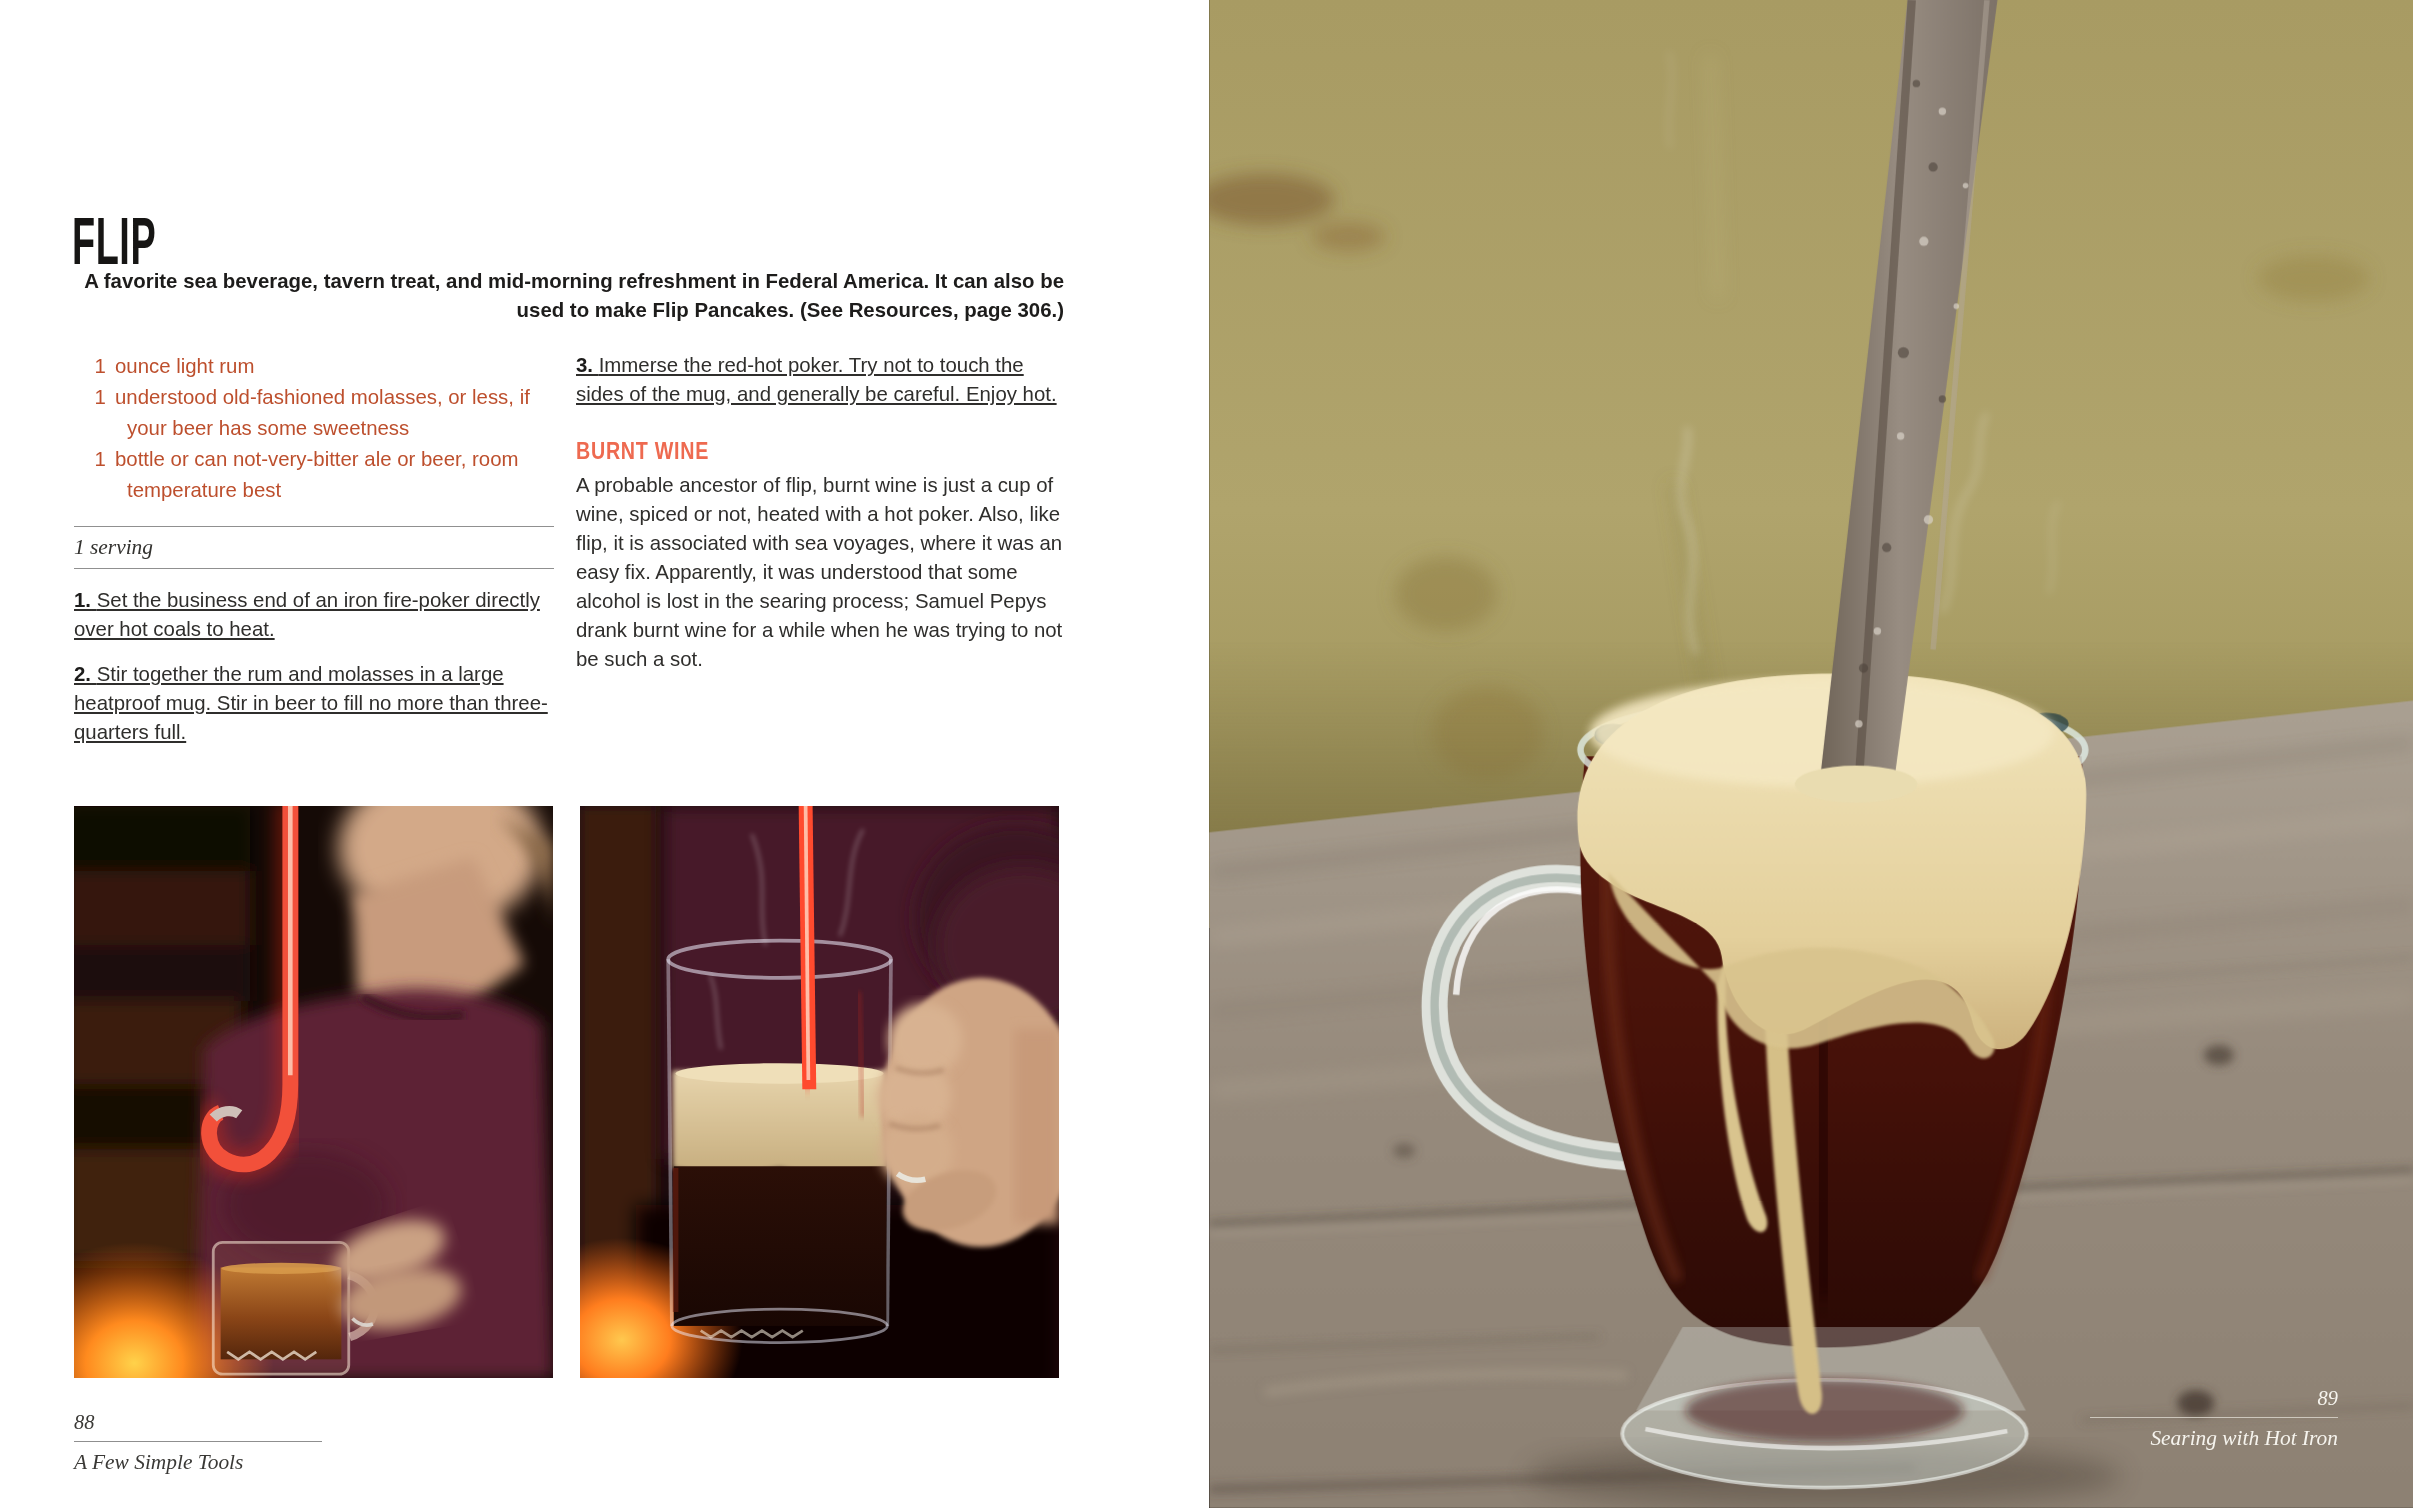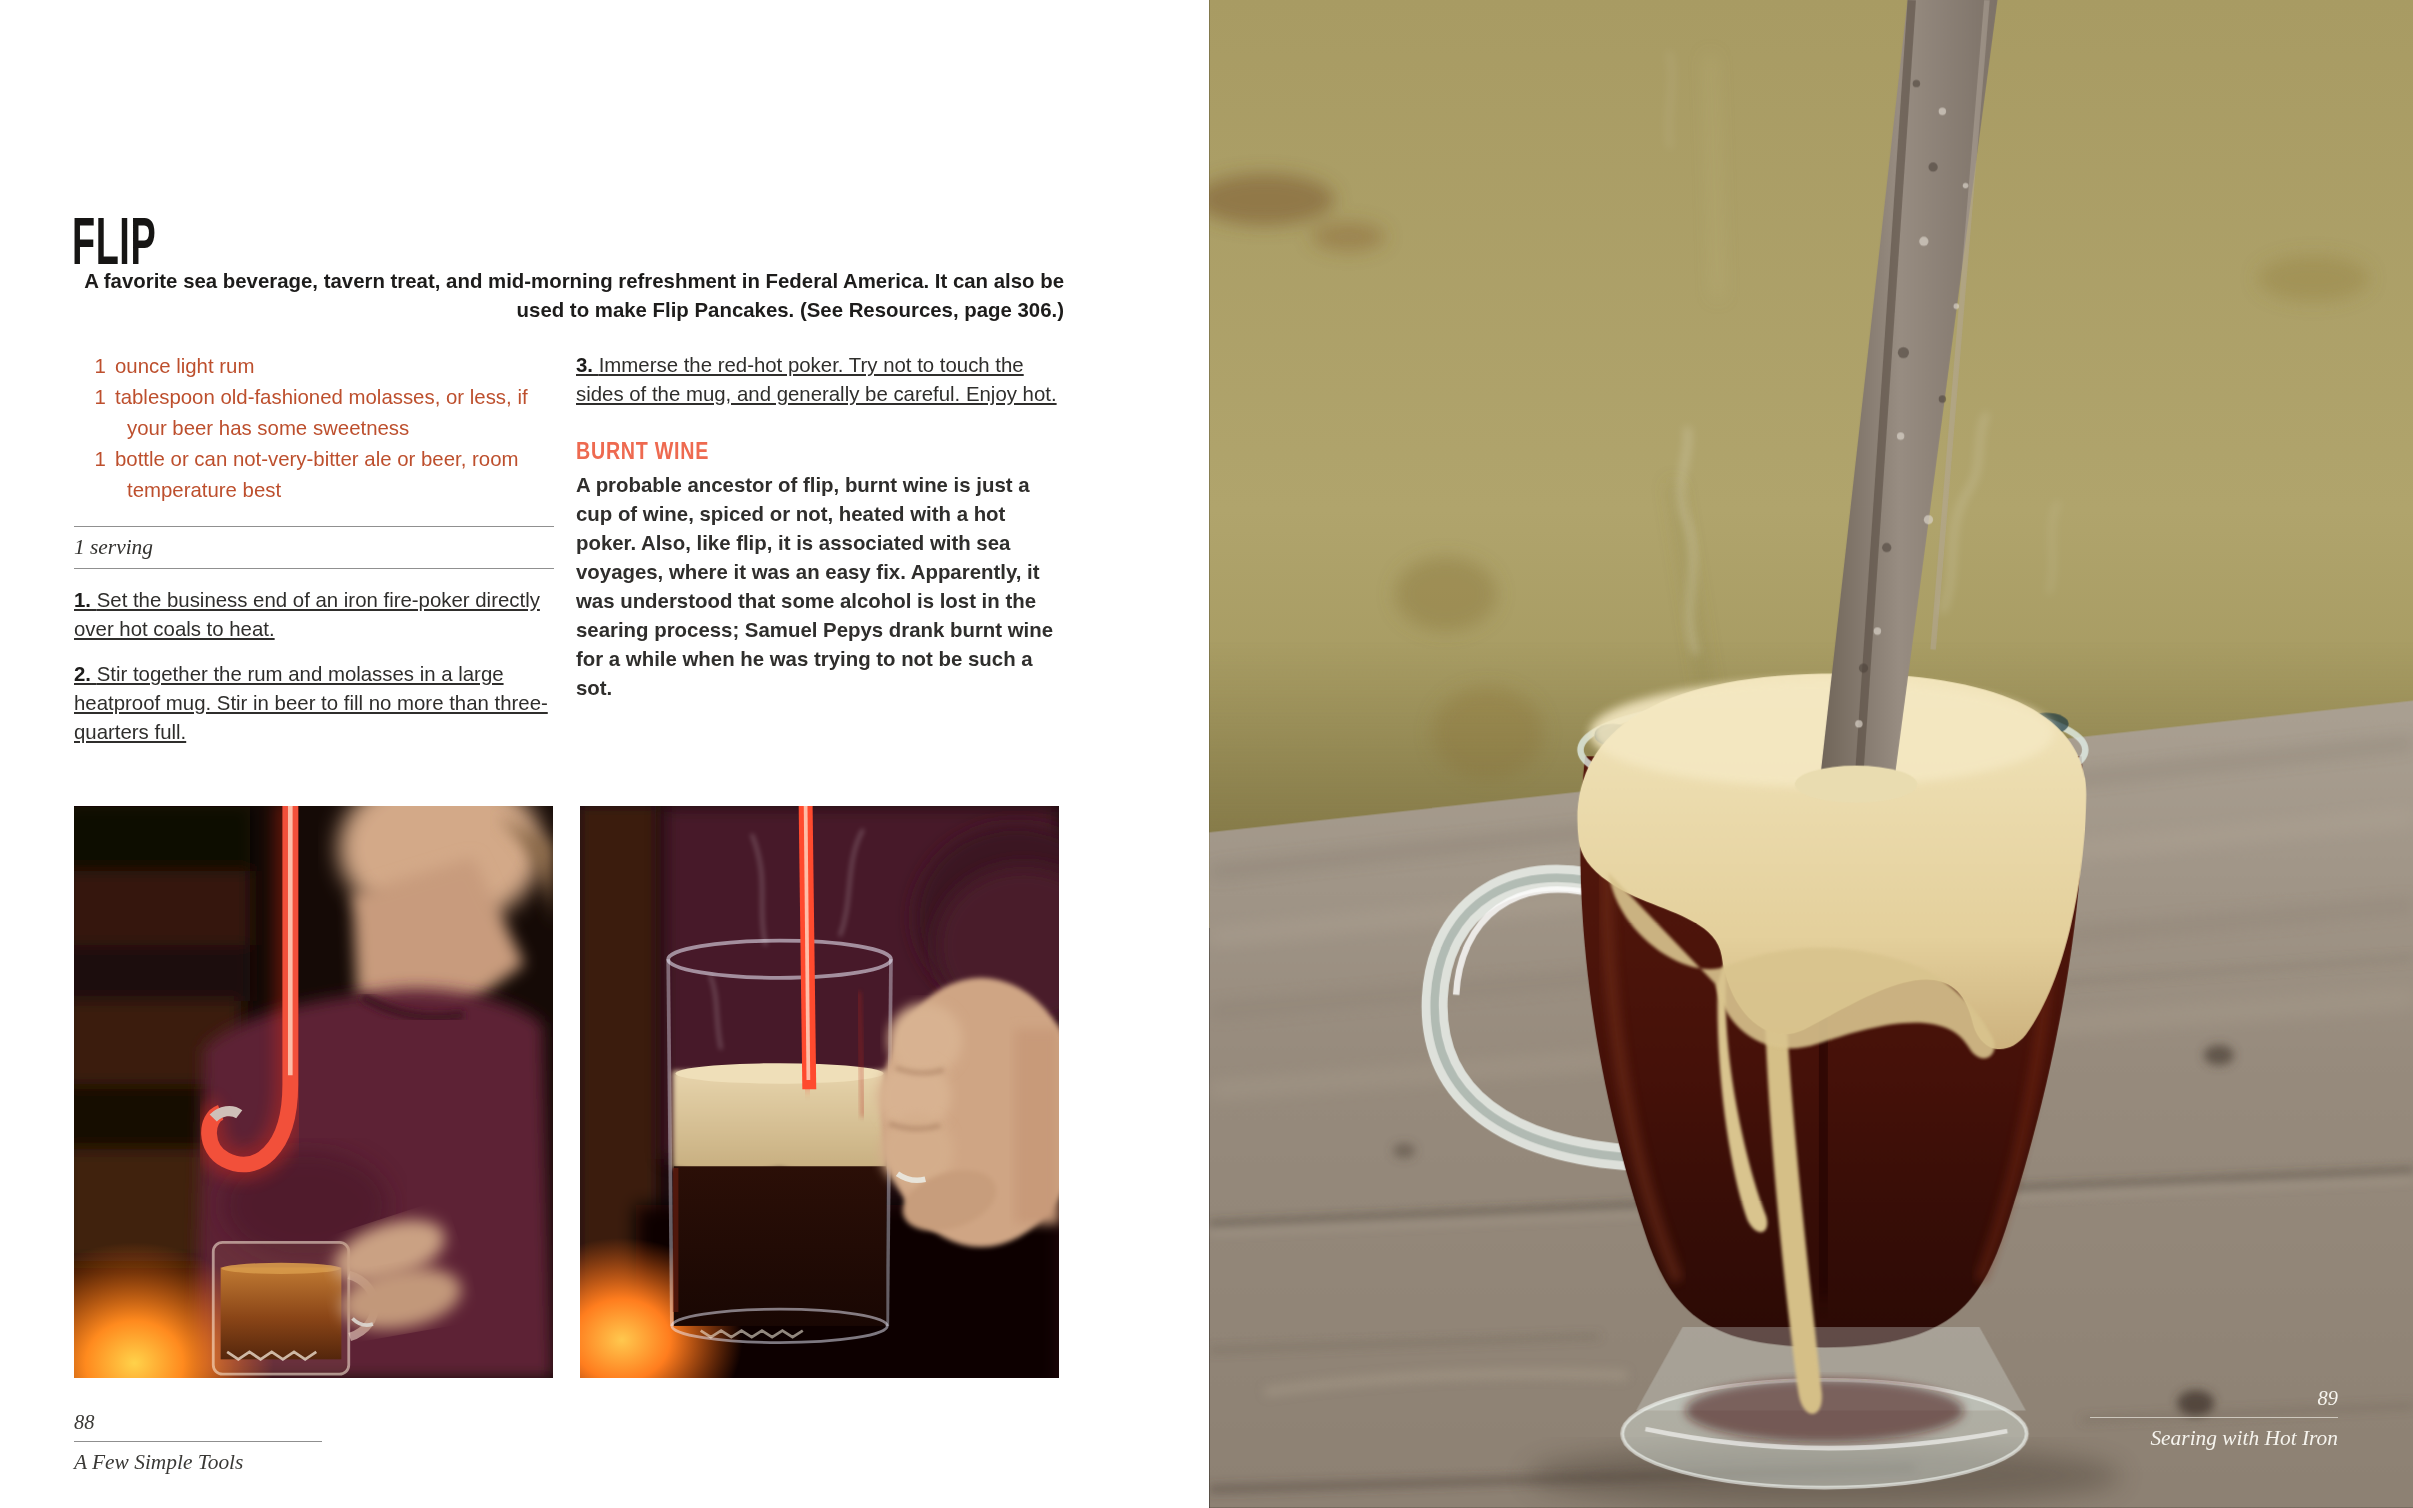--- a/index.html
+++ b/index.html
@@ -39,21 +39,21 @@
     font-size:21.4px;color:#33322f;
   }
   .step{font-size:20.4px;line-height:29px;margin:0 0 16px 0;text-decoration:underline;}
   .step-first{margin-top:16.7px;}
   .stepnum{font-weight:800;color:#1d1c1b;}
   .burnt-head{
     margin:28px 0 5.6px 0;
     font-size:24px;font-weight:800;letter-spacing:0.9px;color:#ee6a50;
     transform:scaleX(0.82);transform-origin:left top;white-space:nowrap;
   }
-  .burnt-body{font-size:20.4px;line-height:29px;margin:0;font-weight:bold;}
+  .burnt-body{font-size:20.4px;line-height:29px;margin:0;}
 
   
   .footer-left{left:74px;top:1387px;width:251px;
     font-family:"Liberation Serif", serif;font-style:italic;color:#3a3936;}
   .footer-right{left:1996px;top:1387px;width:342px;text-align:right;
     font-family:"Liberation Serif", serif;font-style:italic;color:#f6f4ee;}
   .pageno{font-size:20.4px;line-height:22px;}
   .footer-rule{border:0;border-top:1.4px solid #8f8f8f;margin:8.4px 0 7.4px 0;width:248px;}
   .footer-right .footer-rule{margin-left:auto;border-top-color:#d8d4ca;opacity:.85;}
   .footer-label{font-size:21.4px;}
@@ -76,21 +76,21 @@
   <p class="abs intro">A favorite sea beverage, tavern treat, and mid-morning refreshment in Federal America. It can also be used to make Flip Pancakes. (See Resources, page 306.)</p>
 
   <div class="abs col1">
     <ul class="ingredients">
       <li>
         <span class="qty">1</span>
         <span>ounce light rum</span>
       </li>
       <li>
         <span class="qty">1</span>
-        <span>tablespoon old-fashioned molasses, or less, if your beer has some sweetness</span>
+        <span>understood old-fashioned molasses, or less, if your beer has some sweetness</span>
       </li>
       <li>
         <span class="qty">1</span>
         <span>bottle or can not-very-bitter ale or beer, room temperature best</span>
       </li>
     </ul>
 
     <hr class="rule rule-1">
     <div class="yield">1 serving</div>
     <hr class="rule rule-2">

